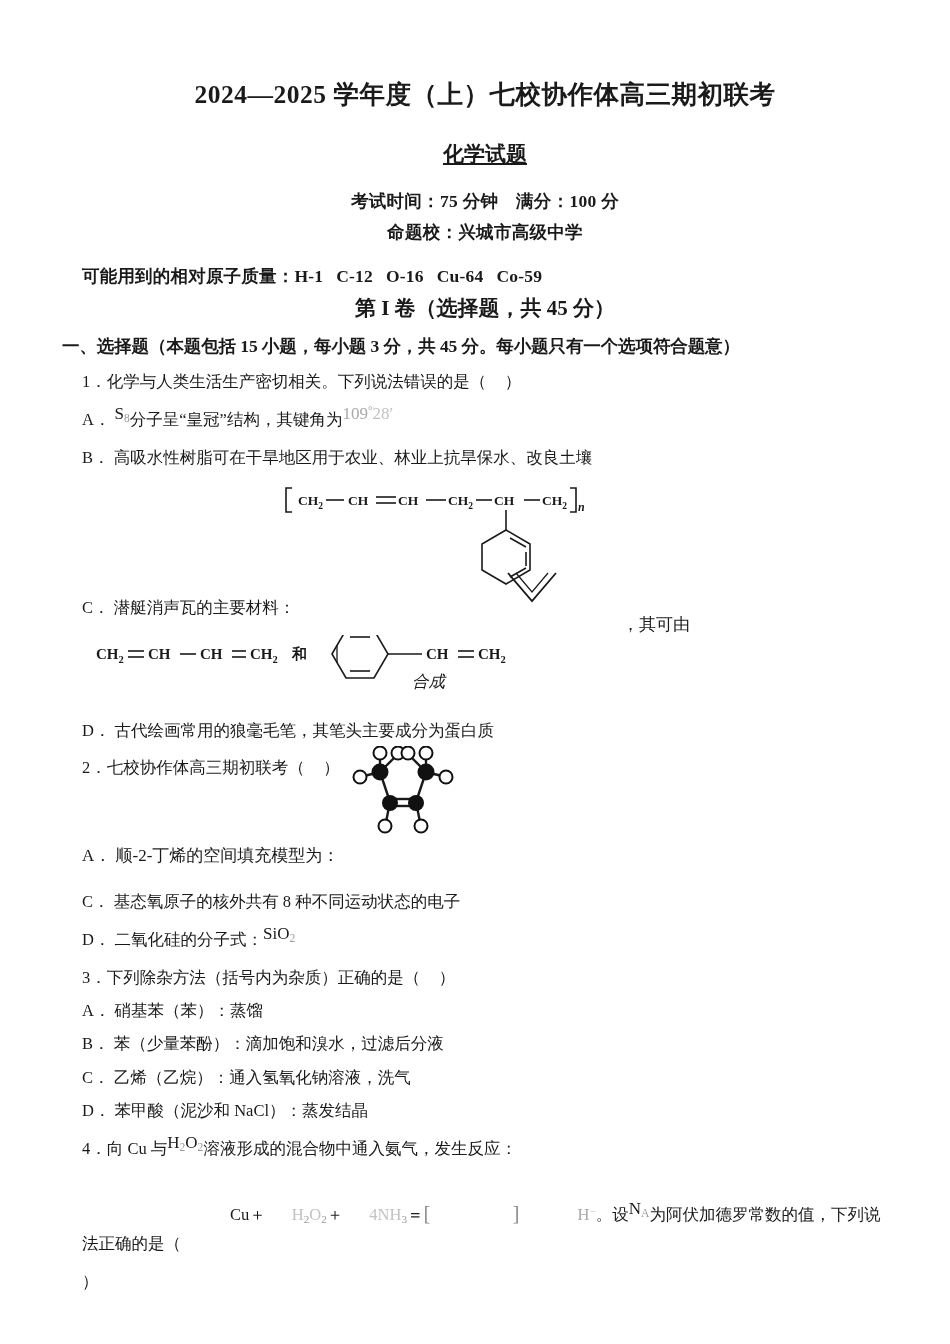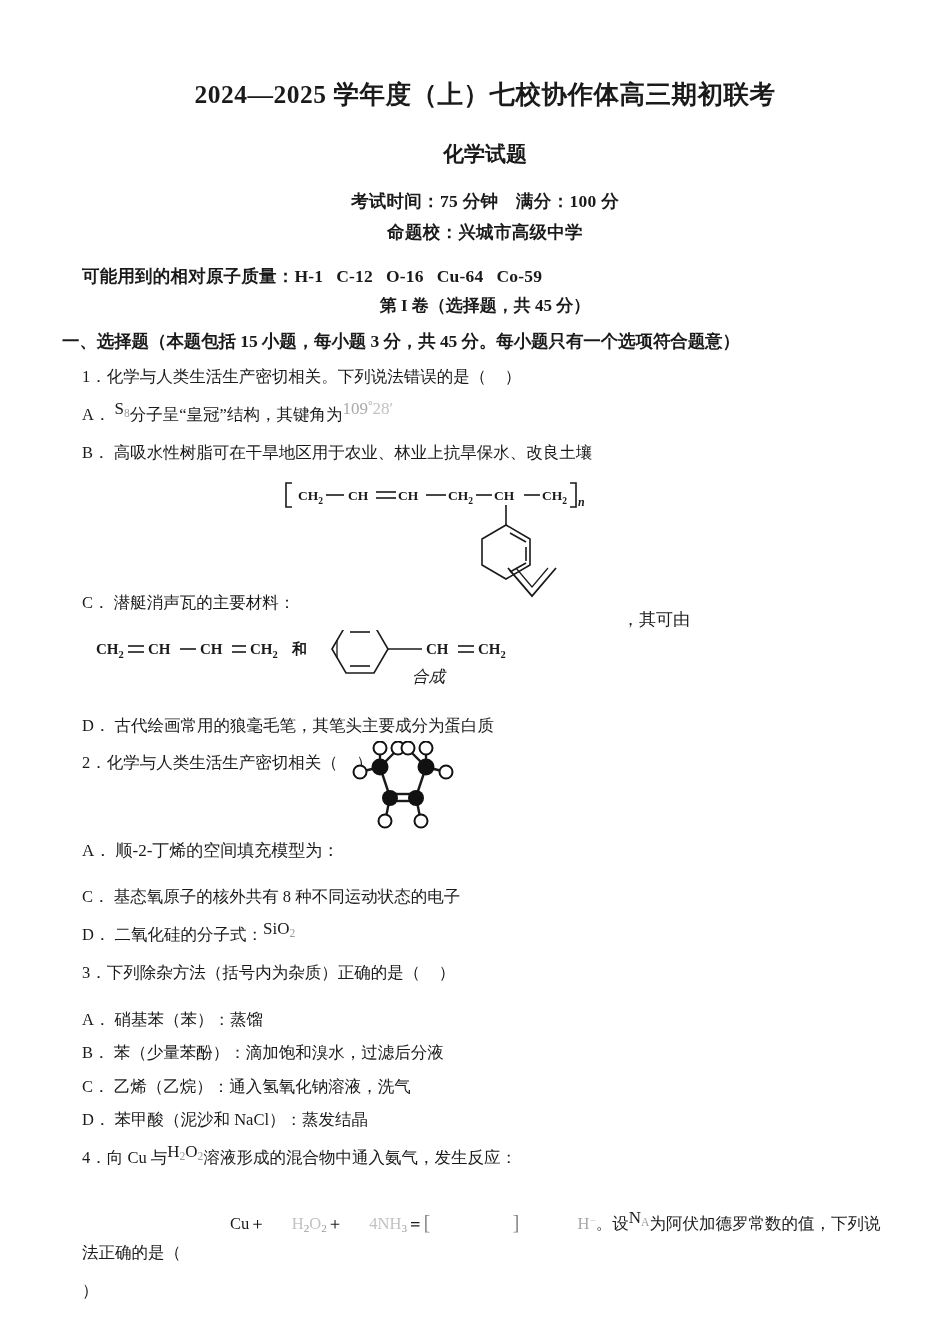--- a/index.html
+++ b/index.html
@@ -35,20 +35,21 @@
     font-size: 25.5px;
     letter-spacing: 0.5px;
     margin: 14px 0 0 0;
     line-height: 1.5;
   }
   .doc-subtitle {
     text-align: center;
     font-weight: bold;
     font-size: 21px;
     margin: 26px 0 0 0;
+    text-decoration: underline;
   }
   .centerline {
     text-align: center;
     font-weight: bold;
     font-size: 17.5px;
     margin: 21px 0 0 0;
     letter-spacing: 0.3px;
   }
   .centerline.tight { margin-top: 7px; }
 
@@ -57,21 +58,21 @@
     font-size: 17.5px;
     margin: 20px 0 0 0;
     text-align: left;
     letter-spacing: 0.2px;
   }
   .atomic-line .sp { display: inline-block; width: 13px; }
 
   .volume-line {
     text-align: center;
     font-weight: bold;
-    font-size: 17px;
+    font-size: 21px;
     margin: 6px 0 0 0;
   }
 
   .section-head {
     font-weight: bold;
     font-size: 17.5px;
     margin: 12px 0 0 -20px;
     letter-spacing: -0.1px;
   }
 
@@ -283,21 +284,21 @@
         </g>
       </svg>
       <span class="hecheng">合成</span>
     </div>
 
     <div class="opt tightgap">
       <span>D．</span>&nbsp;<span>古代绘画常用的狼毫毛笔，其笔头主要成分为蛋白质</span>
     </div>
 
     <div class="q">
-      <span>2．</span><span>化学与人类生活生产密切相关（</span><span class="blank-paren">&nbsp;&nbsp;&nbsp;</span><span>）</span>
+      <span>2．</span><span>七校协作体高三期初联考（</span><span class="blank-paren">&nbsp;&nbsp;&nbsp;</span><span>）</span>
     </div>
 
     <div class="q2a-wrap">
       <span class="q2a-text"><span>A．</span>&nbsp;<span>顺-2-丁烯的空间填充模型为：</span></span>
       <span class="model-fig">
         <svg width="118" height="92" viewBox="0 0 118 92">
           <g stroke="#1a1a1a" stroke-width="2.4" fill="none">
             <line x1="36" y1="26" x2="46" y2="56"></line>
             <line x1="82" y1="26" x2="72" y2="56"></line>
             <line x1="46" y1="53" x2="72" y2="53"></line>
@@ -337,21 +338,21 @@
     </div>
 
     <div class="opt">
       <span>D．</span>&nbsp;<span>二氧化硅的分子式：</span><span class="chem raise"><span>SiO</span><sub class="vfaint">2</sub></span>
     </div>
 
     <div class="q">
       <span>3．</span><span>下列除杂方法（括号内为杂质）正确的是（</span><span class="blank-paren">&nbsp;&nbsp;&nbsp;</span><span>）</span>
     </div>
 
-    <div class="opt" style="margin-top:21px">
+    <div class="opt" style="margin-top:7px">
       <span>A．</span>&nbsp;<span>硝基苯（苯）：蒸馏</span>
     </div>
     <div class="opt" style="margin-top:7px">
       <span>B．</span>&nbsp;<span>苯（少量苯酚）：滴加饱和溴水，过滤后分液</span>
     </div>
     <div class="opt" style="margin-top:7px">
       <span>C．</span>&nbsp;<span>乙烯（乙烷）：通入氢氧化钠溶液，洗气</span>
     </div>
     <div class="opt" style="margin-top:7px">
       <span>D．</span>&nbsp;<span>苯甲酸（泥沙和 NaCl）：蒸发结晶</span>

